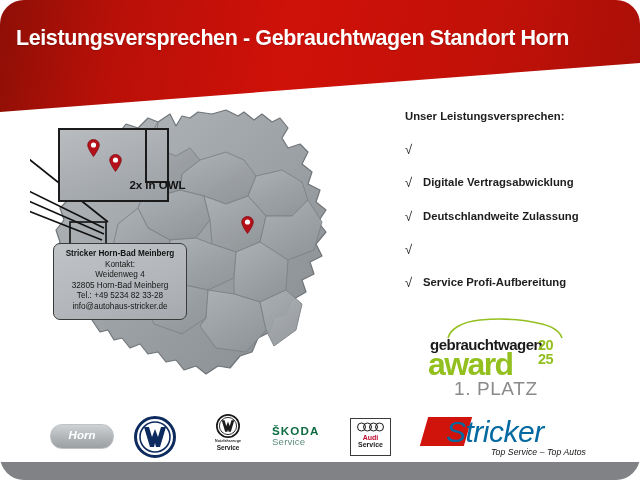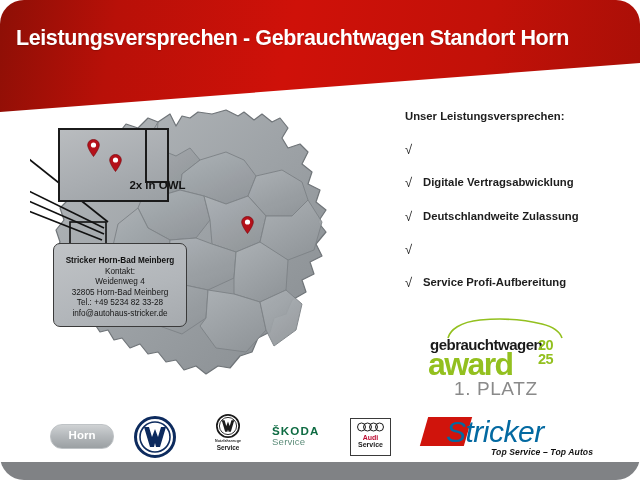--- a/index.html
+++ b/index.html
@@ -98,21 +98,21 @@
     border-bottom: 2px solid #1b1b1b;
     box-sizing: border-box;
   }
 
   
   .address-card {
     position: absolute;
     left: 53px;
     top: 243px;
     width: 124px;
-    padding: 12px 4px 7px 4px;
+    padding: 5px 4px 7px 4px;
     border: 1.5px solid #3a3a3a;
     border-radius: 7px;
     background: linear-gradient(160deg, #c0c3c6 0%, #b2b6ba 60%, #a6aaae 100%);
     text-align: center;
     z-index: 5;
     line-height: 1.28;
   }
   .address-name {
     font-size: 8.2px;
     font-weight: bold;
@@ -229,20 +229,21 @@
     border-radius: 12px;
     background: linear-gradient(180deg, #cfd2d4 0%, #b4b8bb 48%, #9ba0a3 100%);
     border: 1px solid #bfc3c6;
   }
   .horn-text {
     position: absolute;
     left: 0; top: 4px;
     width: 62px;
     text-align: center;
     font-size: 11.5px;
+    font-style: italic;
     font-weight: bold;
     color: #ffffff;
   }
   .vw-main {
     position: absolute;
     left: 134px;
     top: 416px;
     width: 42px; height: 42px;
   }
   .vw-nfz {
@@ -335,21 +336,21 @@
     font-style: italic;
     color: #0369a1;
     letter-spacing: -0.5px;
     text-align: right;
   }
   .stricker-tag {
     position: absolute;
     left: 67px;
     top: 35px;
     font-size: 8.6px;
-    font-weight: bold;
+    font-weight: normal;
     font-style: italic;
     color: #111111;
     letter-spacing: 0.1px;
     text-align: right;
   }
 
   
   .footer-bar {
     position: absolute;
     left: 0;

